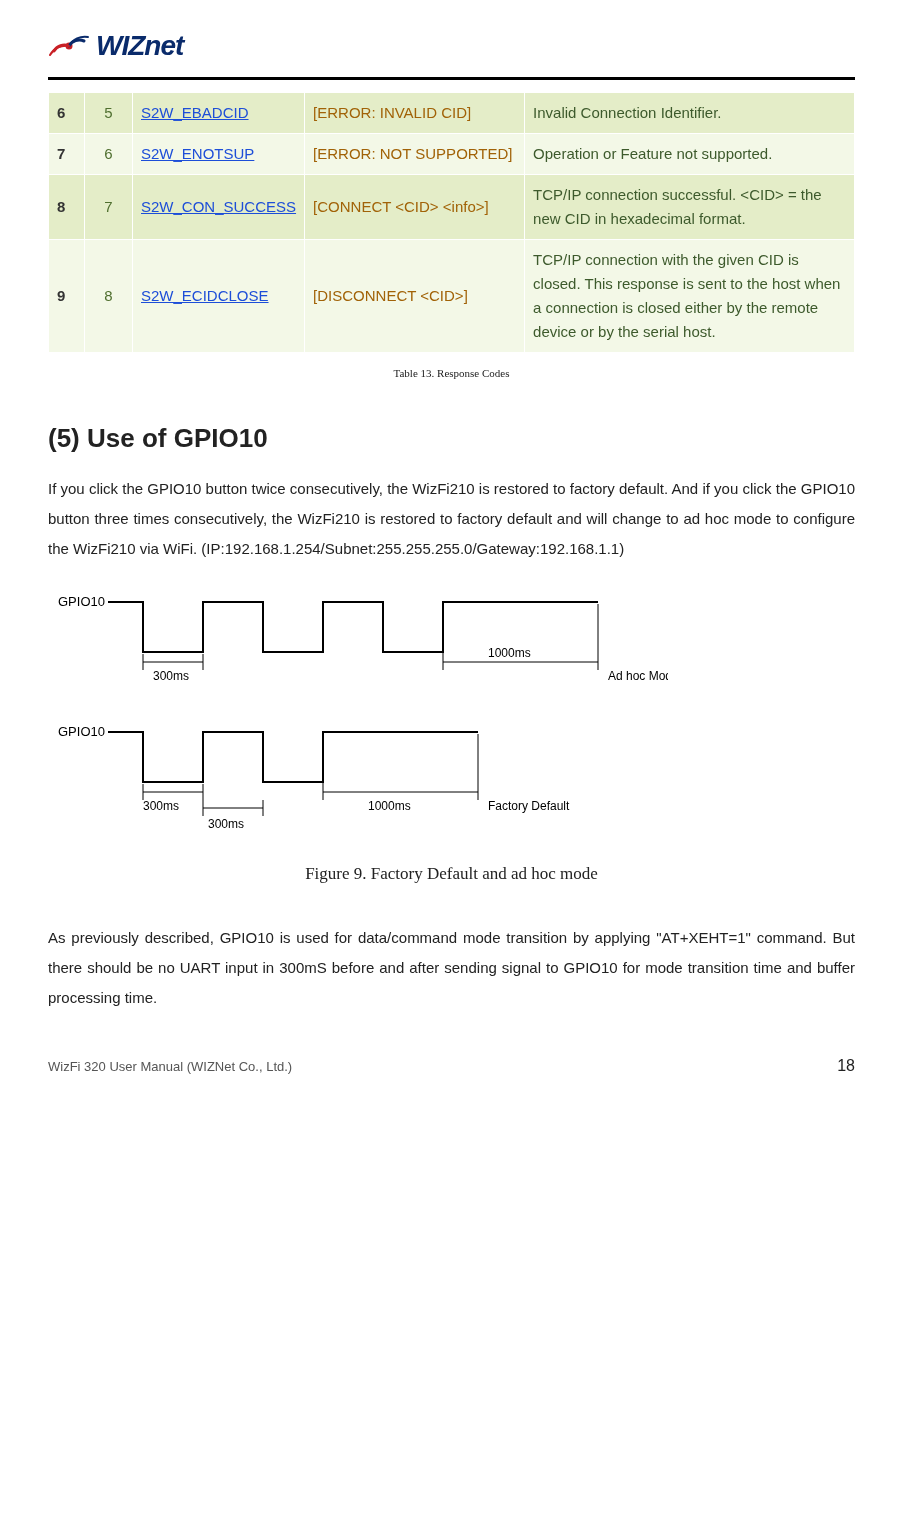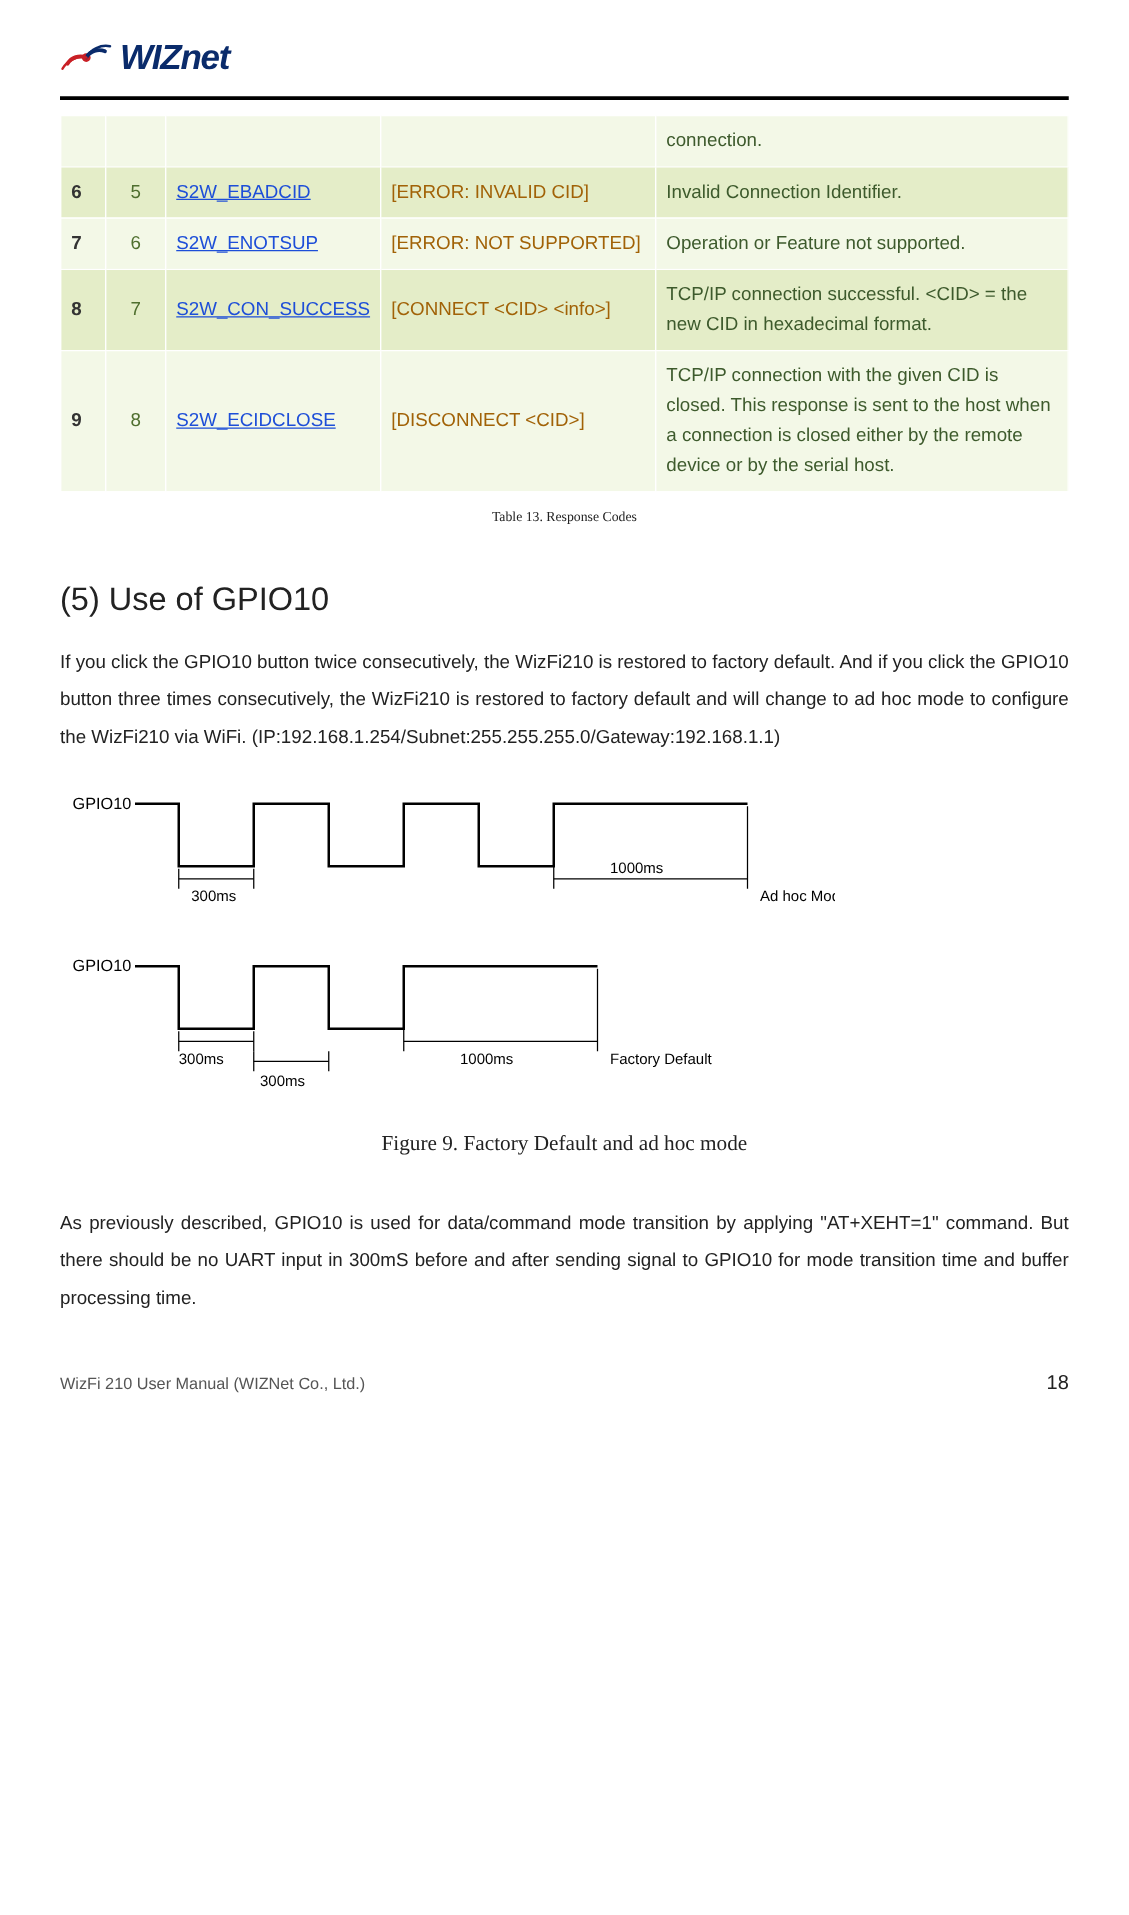--- a/index.html
+++ b/index.html
@@ -48,21 +48,21 @@
     table.codes td.col3 { width: 220px; color: #a16207; margin-top: 31px; }
     table.codes td.col4 { color: #3d5a2c; }
     .caption {
       text-align: center;
       font-family: Georgia, serif;
       font-size: 11px;
       margin: 12px 0 36px 0;
     }
     h2.section {
       font-size: 26px;
-      font-weight: normal;
+      font-weight: bold;
       margin: 20px 0 14px 0;
       color: #222;
     }
     p.body {
       text-align: justify;
       line-height: 2.0;
       font-size: 15px;
       margin-bottom: 16px;
     }
     .figwrap {
@@ -97,27 +97,20 @@
       <path d="M 21 15 A 18 18 0 0 0 2 24" stroke="#c92026" stroke-width="2" fill="none" stroke-linecap="round"></path>
     </svg>
   </span>
   <span class="logo-text">WIZnet</span>
 </div>
 
 <hr class="hr-thick">
 
 <table class="codes">
   <tbody id="table-body">
-      <tr class="odd">
-        <td class="col0"></td>
-        <td class="col1"></td>
-        <td class="col2"></td>
-        <td class="col3"></td>
-        <td class="col4">connection.</td>
-      </tr>
       <tr class="even">
         <td class="col0">6</td>
         <td class="col1">5</td>
         <td class="col2">S2W_EBADCID</td>
         <td class="col3">[ERROR: INVALID CID]</td>
         <td class="col4">Invalid Connection Identifier.</td>
       </tr>
       <tr class="odd">
         <td class="col0">7</td>
         <td class="col1">6</td>
@@ -198,15 +191,15 @@
     <text x="320" y="228" font-size="12">1000ms</text>
     <text x="440" y="228" font-size="12">Factory Default</text>
   </svg>
 </div>
 
 <div class="figcaption">Figure 9. Factory Default and ad hoc mode</div>
 
 <p class="body">As previously described, GPIO10 is used for data/command mode transition by applying "AT+XEHT=1" command. But there should be no UART input in 300mS before and after sending signal to GPIO10 for mode transition time and buffer processing time.</p>
 
 <div class="footer">
-  <span class="footer-left">WizFi 210 User Manual (WIZNet Co., Ltd.)</span>
+  <span class="footer-left">WizFi 320 User Manual (WIZNet Co., Ltd.)</span>
   <span class="footer-right">18</span>
 </div>
 
 </body></html>

